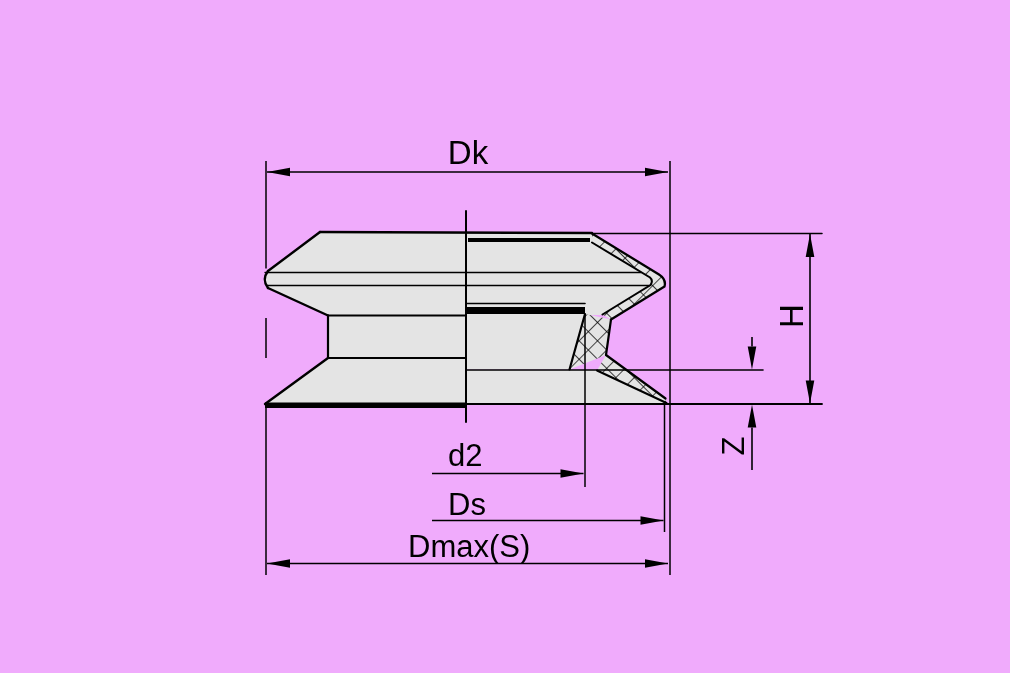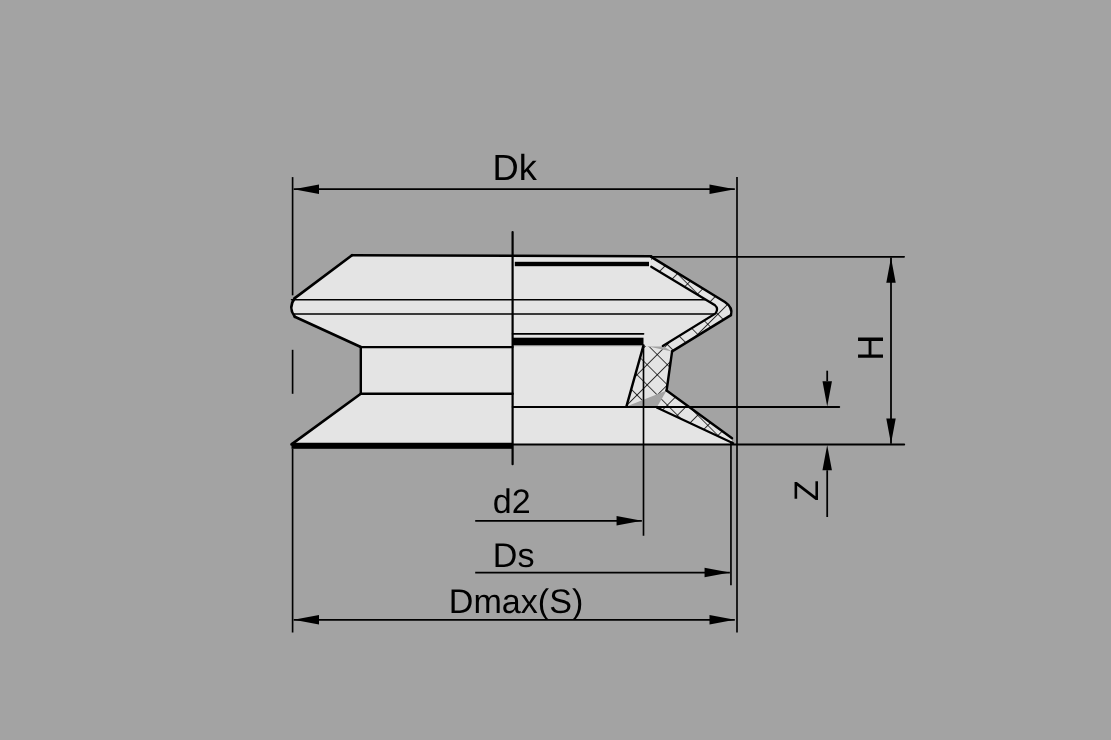--- a/index.html
+++ b/index.html
@@ -4,21 +4,21 @@
 <style>
   html, body {
     margin: 0;
     padding: 0;
     background: #ffffff;
   }
   .stage {
     position: relative;
     width: 1010px;
     height: 673px;
-    background: #a3a3a3;
+    background: #f0abfc;
     overflow: hidden;
   }
   svg text {
     font-family: "Liberation Sans", "DejaVu Sans", sans-serif;
     fill: #000000;
   }
 </style>
 </head>
 <body>
 

